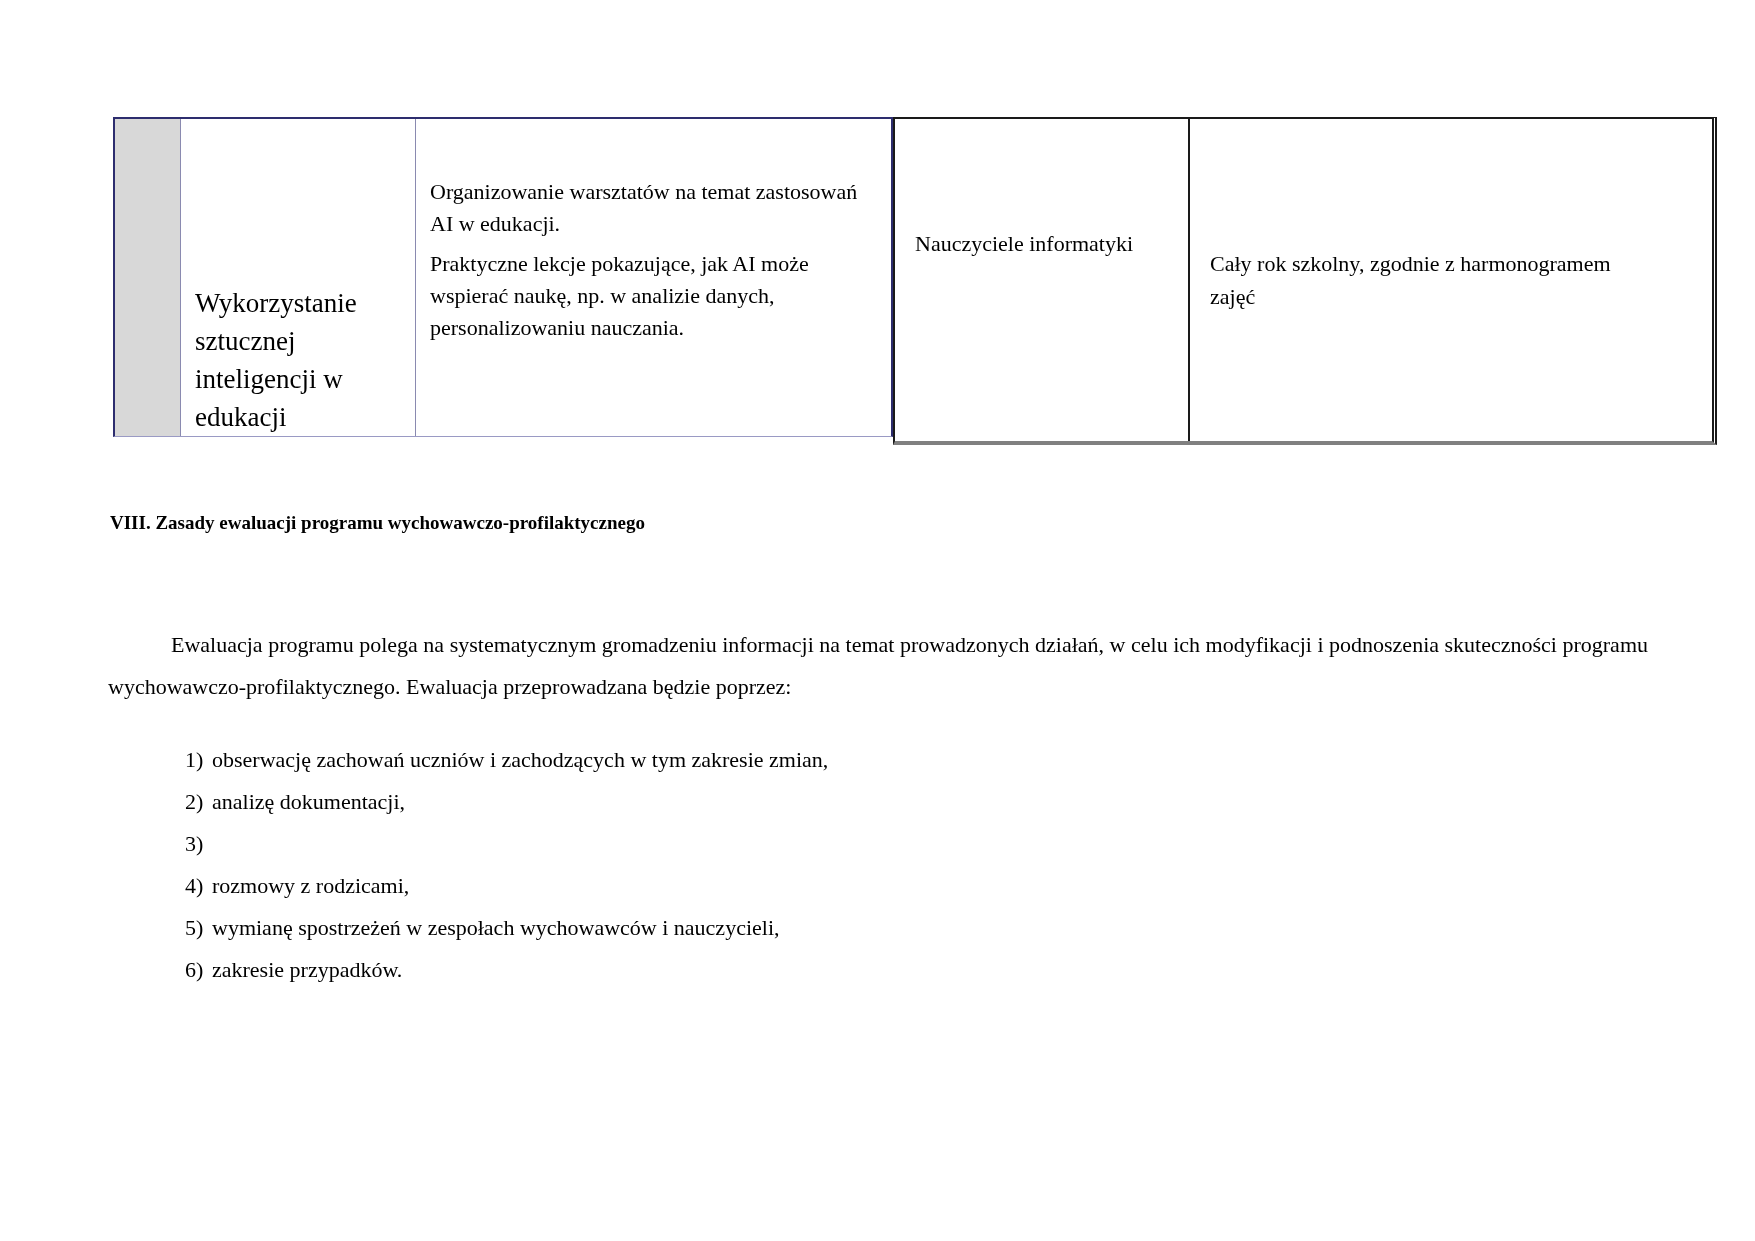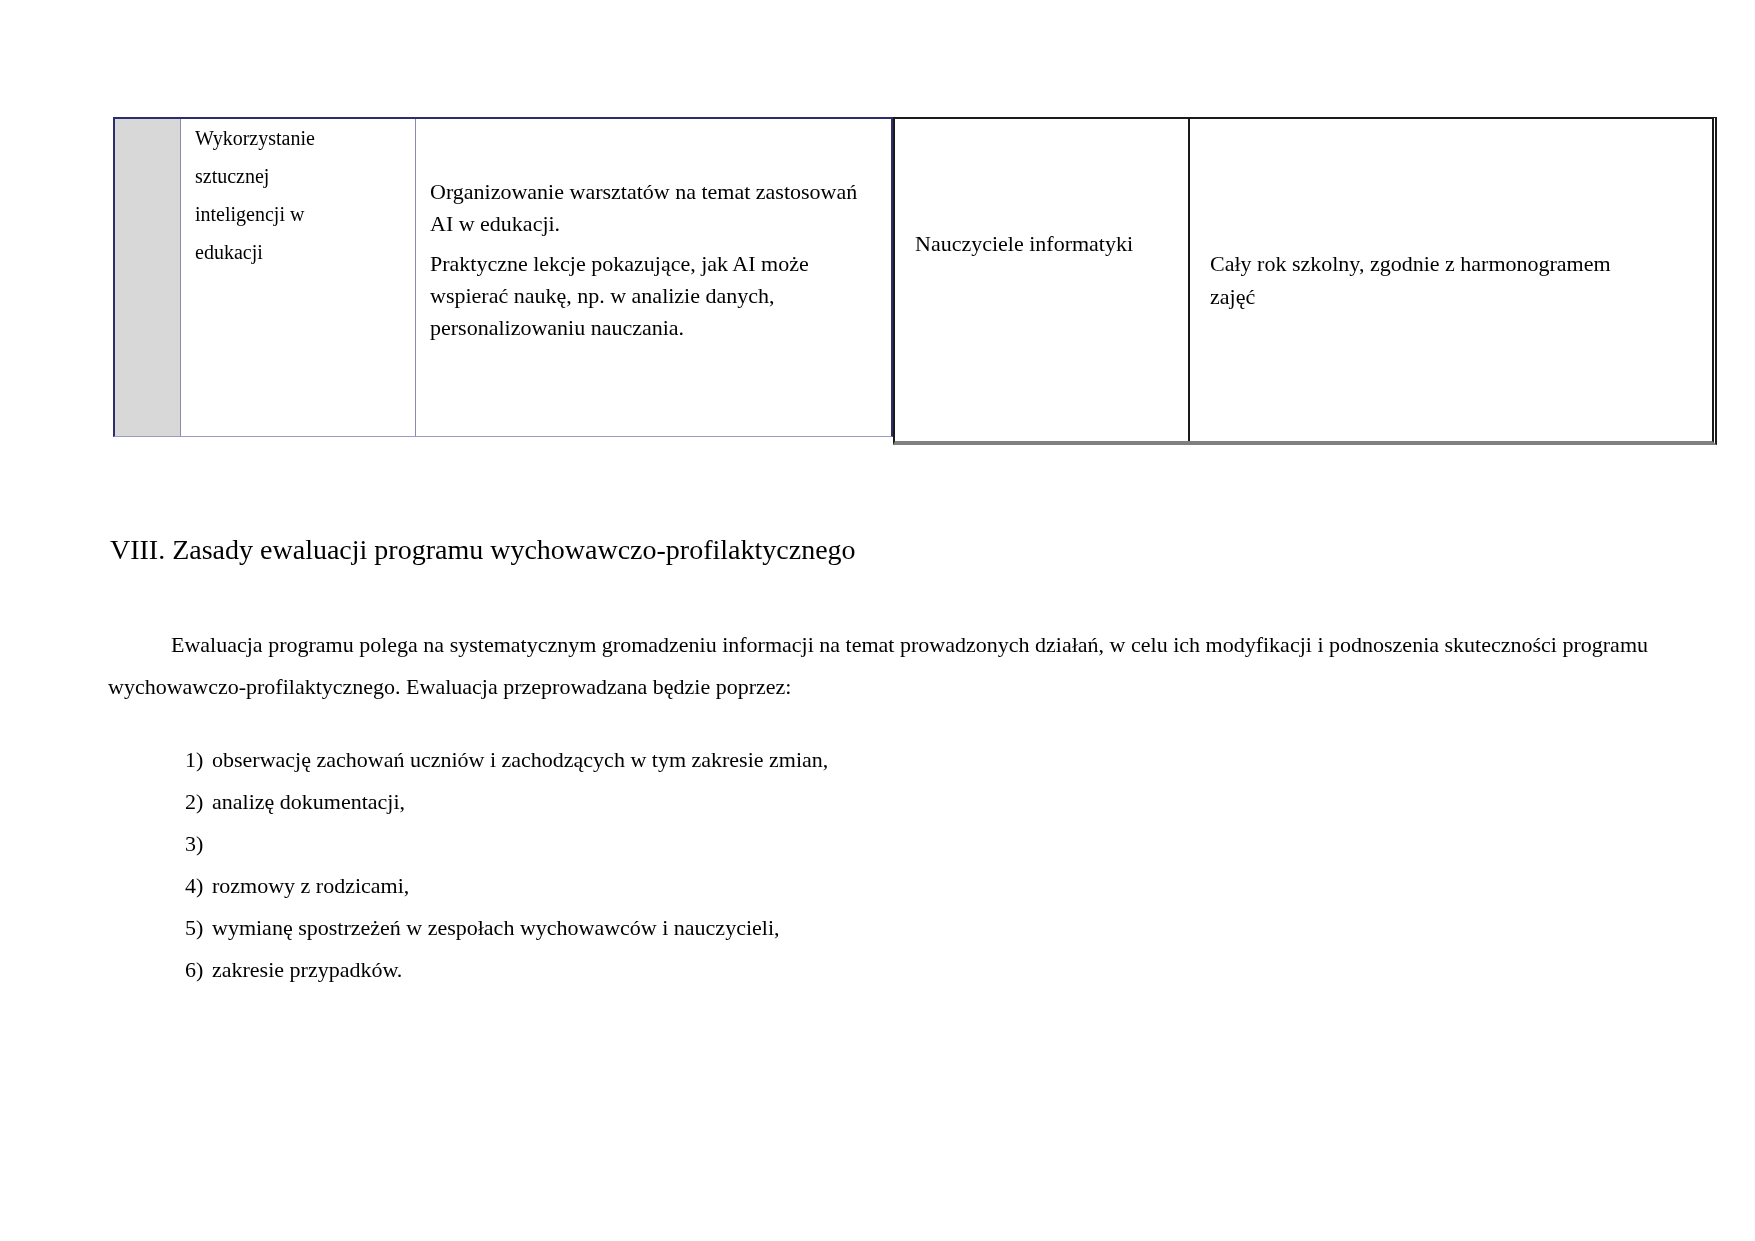--- a/index.html
+++ b/index.html
@@ -32,23 +32,23 @@
     border-bottom:1px solid var(--blue-bottom);
   }
   .cell-gray{
     width:66px;height:100%;
     background:var(--gray-fill);
     border-right:1px solid var(--blue-inner);
   }
   .cell-topic{
     width:235px;height:100%;
     border-right:1px solid var(--blue-inner);
-    display:flex;align-items:flex-start;
+    display:flex;align-items:flex-end;
     padding:0 70px 0 14px;
-    font-size:20px;line-height:38px;
+    font-size:27px;line-height:38px;
   }
   .cell-actions{
     flex:1;height:100%;
     padding:57px 30px 0 14px;
     font-size:22px;line-height:32px;
   }
   .cell-actions p + p{margin-top:8px;}
 
   .table-right{
     display:flex;
@@ -67,22 +67,22 @@
   }
   .cell-timing{
     flex:1;height:100%;
     display:flex;flex-direction:column;justify-content:center;
     padding:0 74px 0 20px;
     font-size:22px;line-height:33px;
   }
 
   
   .section-heading{
-    position:absolute;left:110px;top:534px;
-    font-size:28px;font-weight:normal;line-height:32px;
+    position:absolute;left:110px;top:507px;
+    font-size:19px;font-weight:bold;line-height:32px;
     white-space:nowrap;
   }
   .evaluation-paragraph{
     position:absolute;left:108px;top:624px;
     width:1540px;
     font-size:22px;line-height:42px;
     text-align:justify;
     text-indent:63px;
   }
   .evaluation-list{

